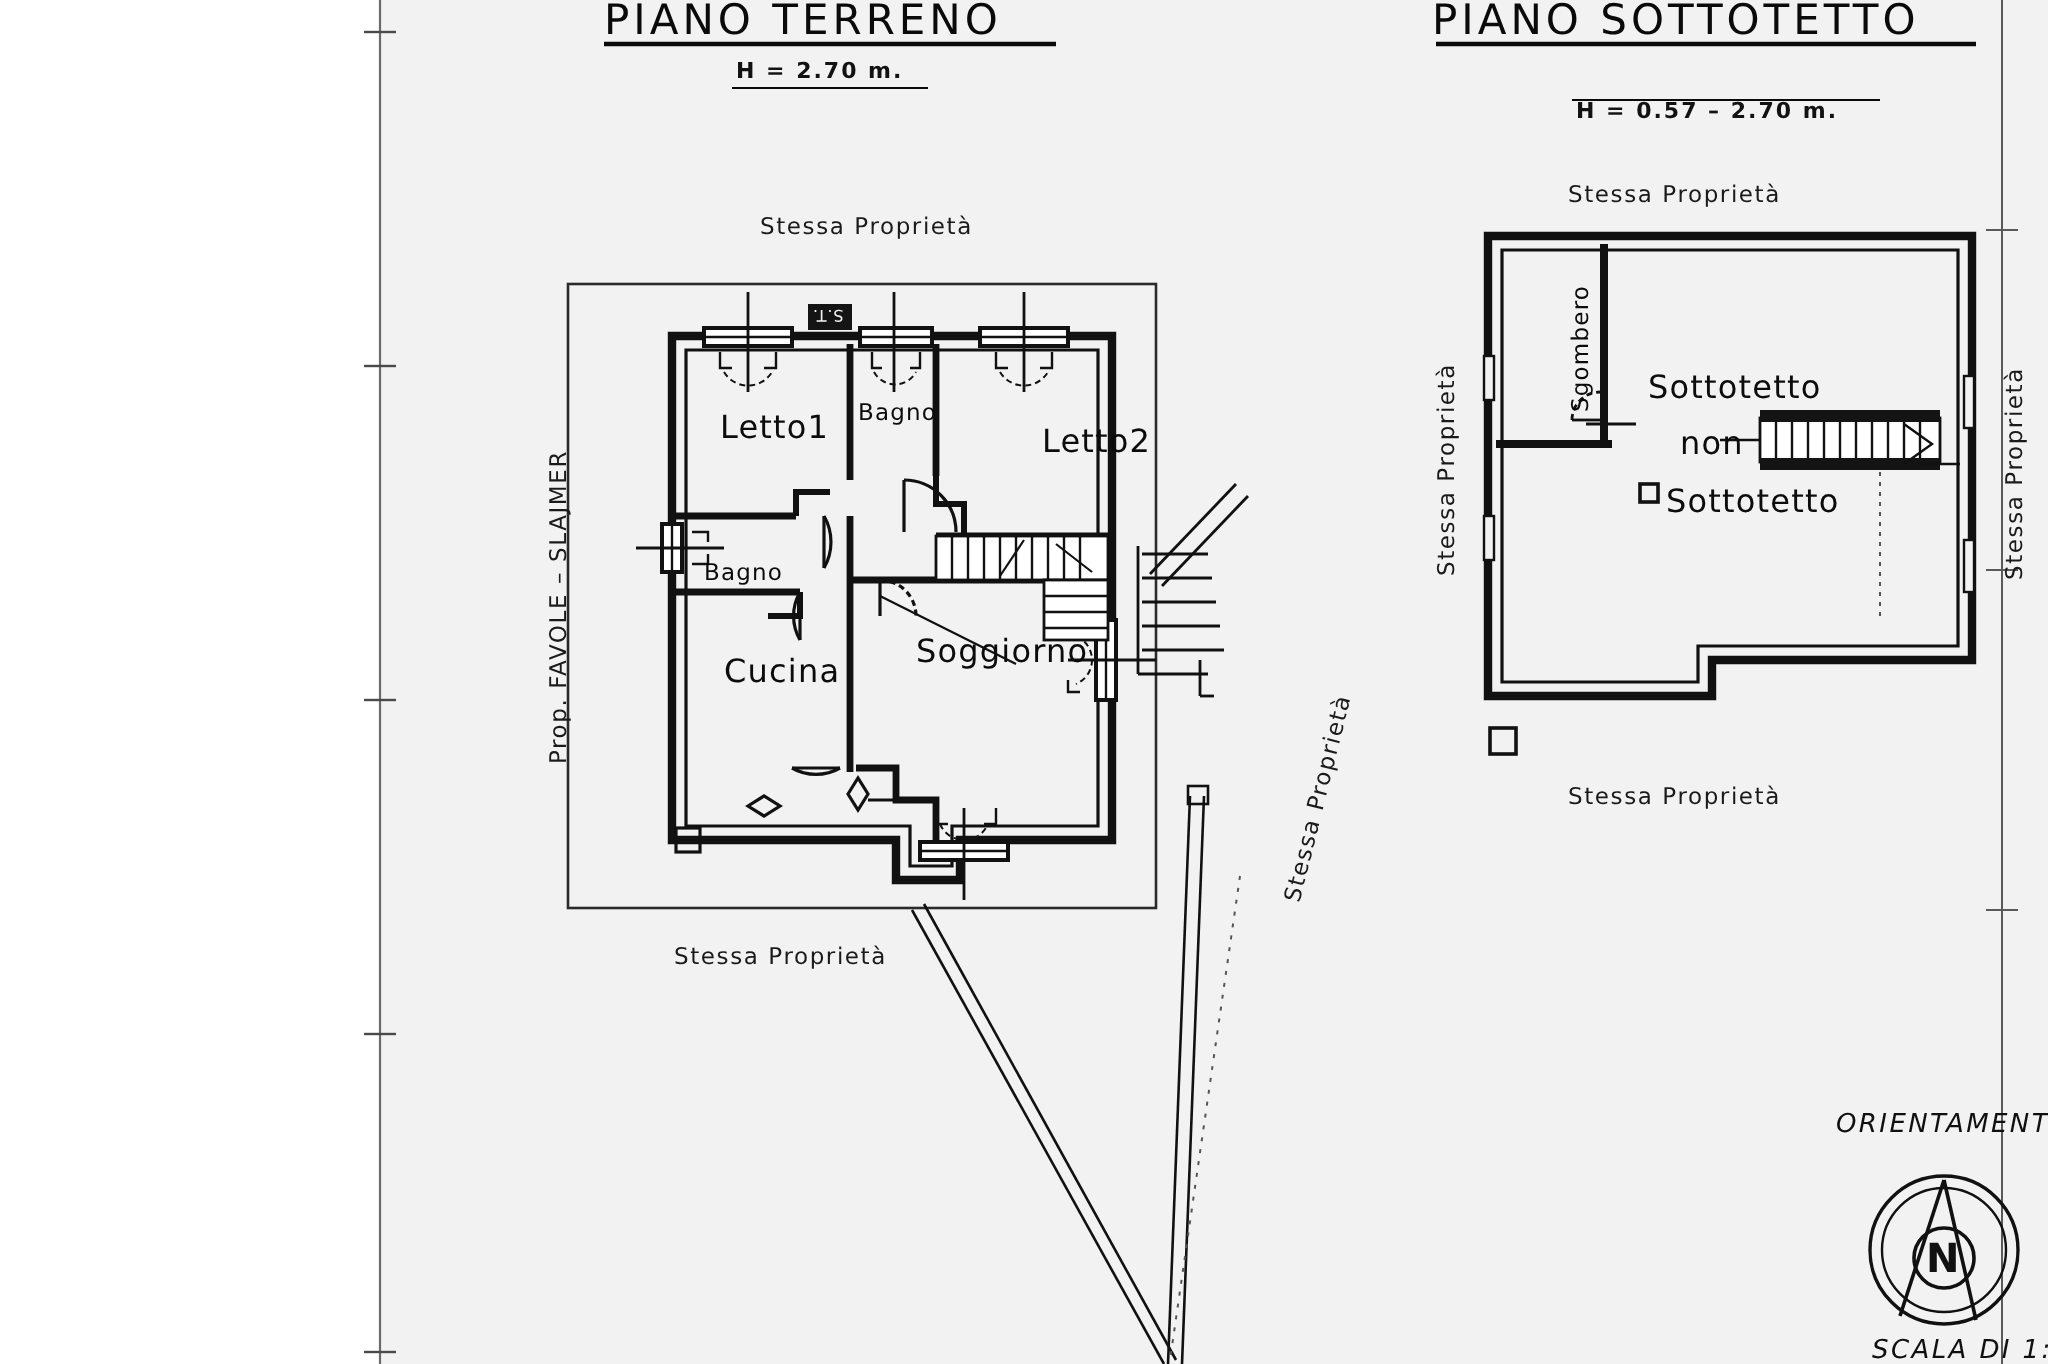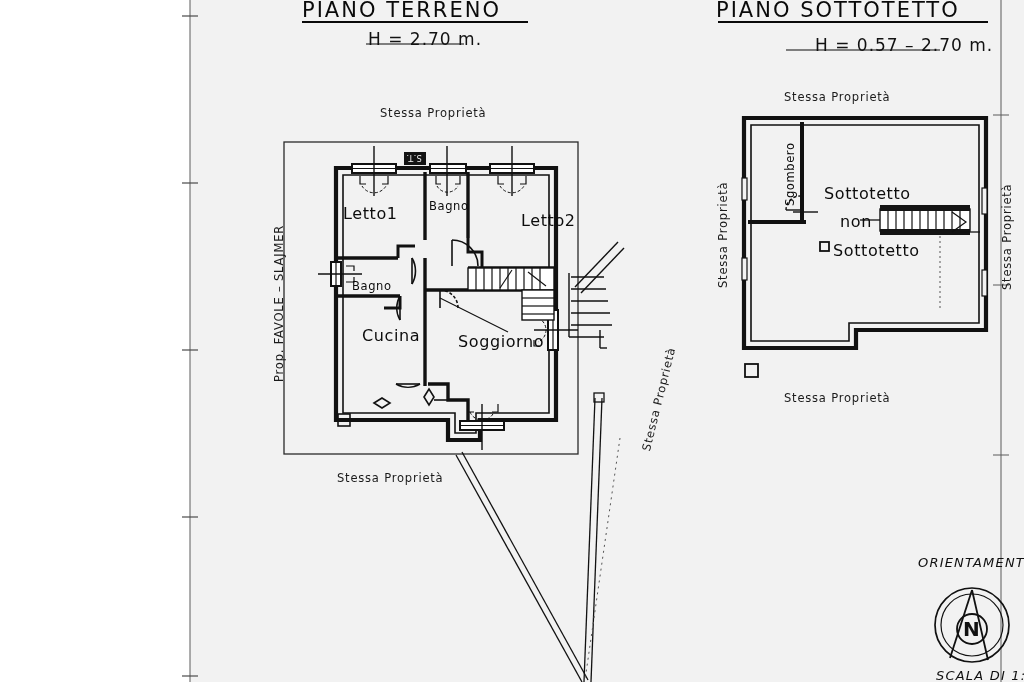--- a/index.html
+++ b/index.html
@@ -27,21 +27,21 @@
   .t{
     position:absolute;
     font-family:"DejaVu Sans", sans-serif;
     color:#121212;
     white-space:nowrap;
     letter-spacing:.5px;
   }
   .title{
     font-size:21px;letter-spacing:2.0px;font-weight:400;color:#0a0a0a;
   }
-  .subtitle{font-size:17px;letter-spacing:1px;font-weight:400;}
+  .subtitle{font-size:11px;letter-spacing:1px;font-weight:700;}
   .prop{font-size:11.5px;letter-spacing:.8px;color:#1a1a1a;}
   .room{font-size:16px;letter-spacing:.6px;color:#0c0c0c;}
   .room-sm{font-size:11.5px;letter-spacing:.6px;color:#0c0c0c;}
   .orient{font-size:13px;font-style:italic;letter-spacing:1.2px;color:#101010;}
   .scala{font-size:13px;font-style:italic;letter-spacing:1.2px;color:#101010;}
   .vtext{transform-origin:0 0;}
 </style>
 </head>
 <body>
 
@@ -305,33 +305,33 @@
       <circle cx="972" cy="629" r="15" fill="none" stroke="#111" stroke-width="1.8"></circle>
       <line x1="972" y1="590" x2="950" y2="658" stroke="#111" stroke-width="1.8"></line>
       <line x1="972" y1="590" x2="988" y2="660" stroke="#111" stroke-width="1.8"></line>
     </g>
   </svg>
 
   <div class="t title" style="left:302px;top:-2px;">PIANO   TERRENO</div>
   <div class="t subtitle" style="left:368px;top:29px;">H = 2.70 m.</div>
 
   <div class="t title" style="left:716px;top:-2px;">PIANO   SOTTOTETTO</div>
-  <div class="t subtitle" style="left:788px;top:35px;margin-left:27px;">H = 0.57 – 2.70 m.</div>
+  <div class="t subtitle" style="left:788px;top:49px;">H = 0.57 – 2.70 m.</div>
 
   <div class="t prop" style="left:380px;top:106px;">Stessa Proprietà</div>
   <div class="t prop" style="left:337px;top:471px;">Stessa Proprietà</div>
   <div class="t prop vtext" style="left:272px;top:382px;transform:rotate(-90deg);">Prop. FAVOLE – SLAJMER</div>
   <div class="t prop vtext" style="left:639px;top:449px;transform:rotate(-76deg);">Stessa Proprietà</div>
 
-  <div class="t room" style="left:343px;top:204px;">Letto1</div>
+  <div class="t room" style="left:360px;top:204px;">Letto1</div>
   <div class="t room-sm" style="left:429px;top:199px;">Bagno</div>
   <div class="t room" style="left:489px;top:211px;margin-left:32px;">Letto2</div>
   <div class="t room-sm" style="left:352px;top:279px;">Bagno</div>
   <div class="t room" style="left:362px;top:326px;">Cucina</div>
-  <div class="t room" style="left:458px;top:332px;">Soggiorno</div>
+  <div class="t room" style="left:458px;top:316px;">Soggiorno</div>
 
   <div class="t" style="left:406px;top:153px;font-size:8px;color:#f2f2f2;letter-spacing:.4px;transform:rotate(180deg);transform-origin:center;">S.T.</div>
 
   <div class="t prop" style="left:784px;top:90px;">Stessa Proprietà</div>
   <div class="t prop" style="left:784px;top:391px;">Stessa Proprietà</div>
   <div class="t prop vtext" style="left:716px;top:288px;transform:rotate(-90deg);">Stessa Proprietà</div>
   <div class="t prop vtext" style="left:1000px;top:290px;transform:rotate(-90deg);">Stessa Proprietà</div>
 
   <div class="t room-sm vtext" style="left:783px;top:206px;transform:rotate(-90deg);">Sgombero</div>
   <div class="t room" style="left:824px;top:184px;">Sottotetto</div>

